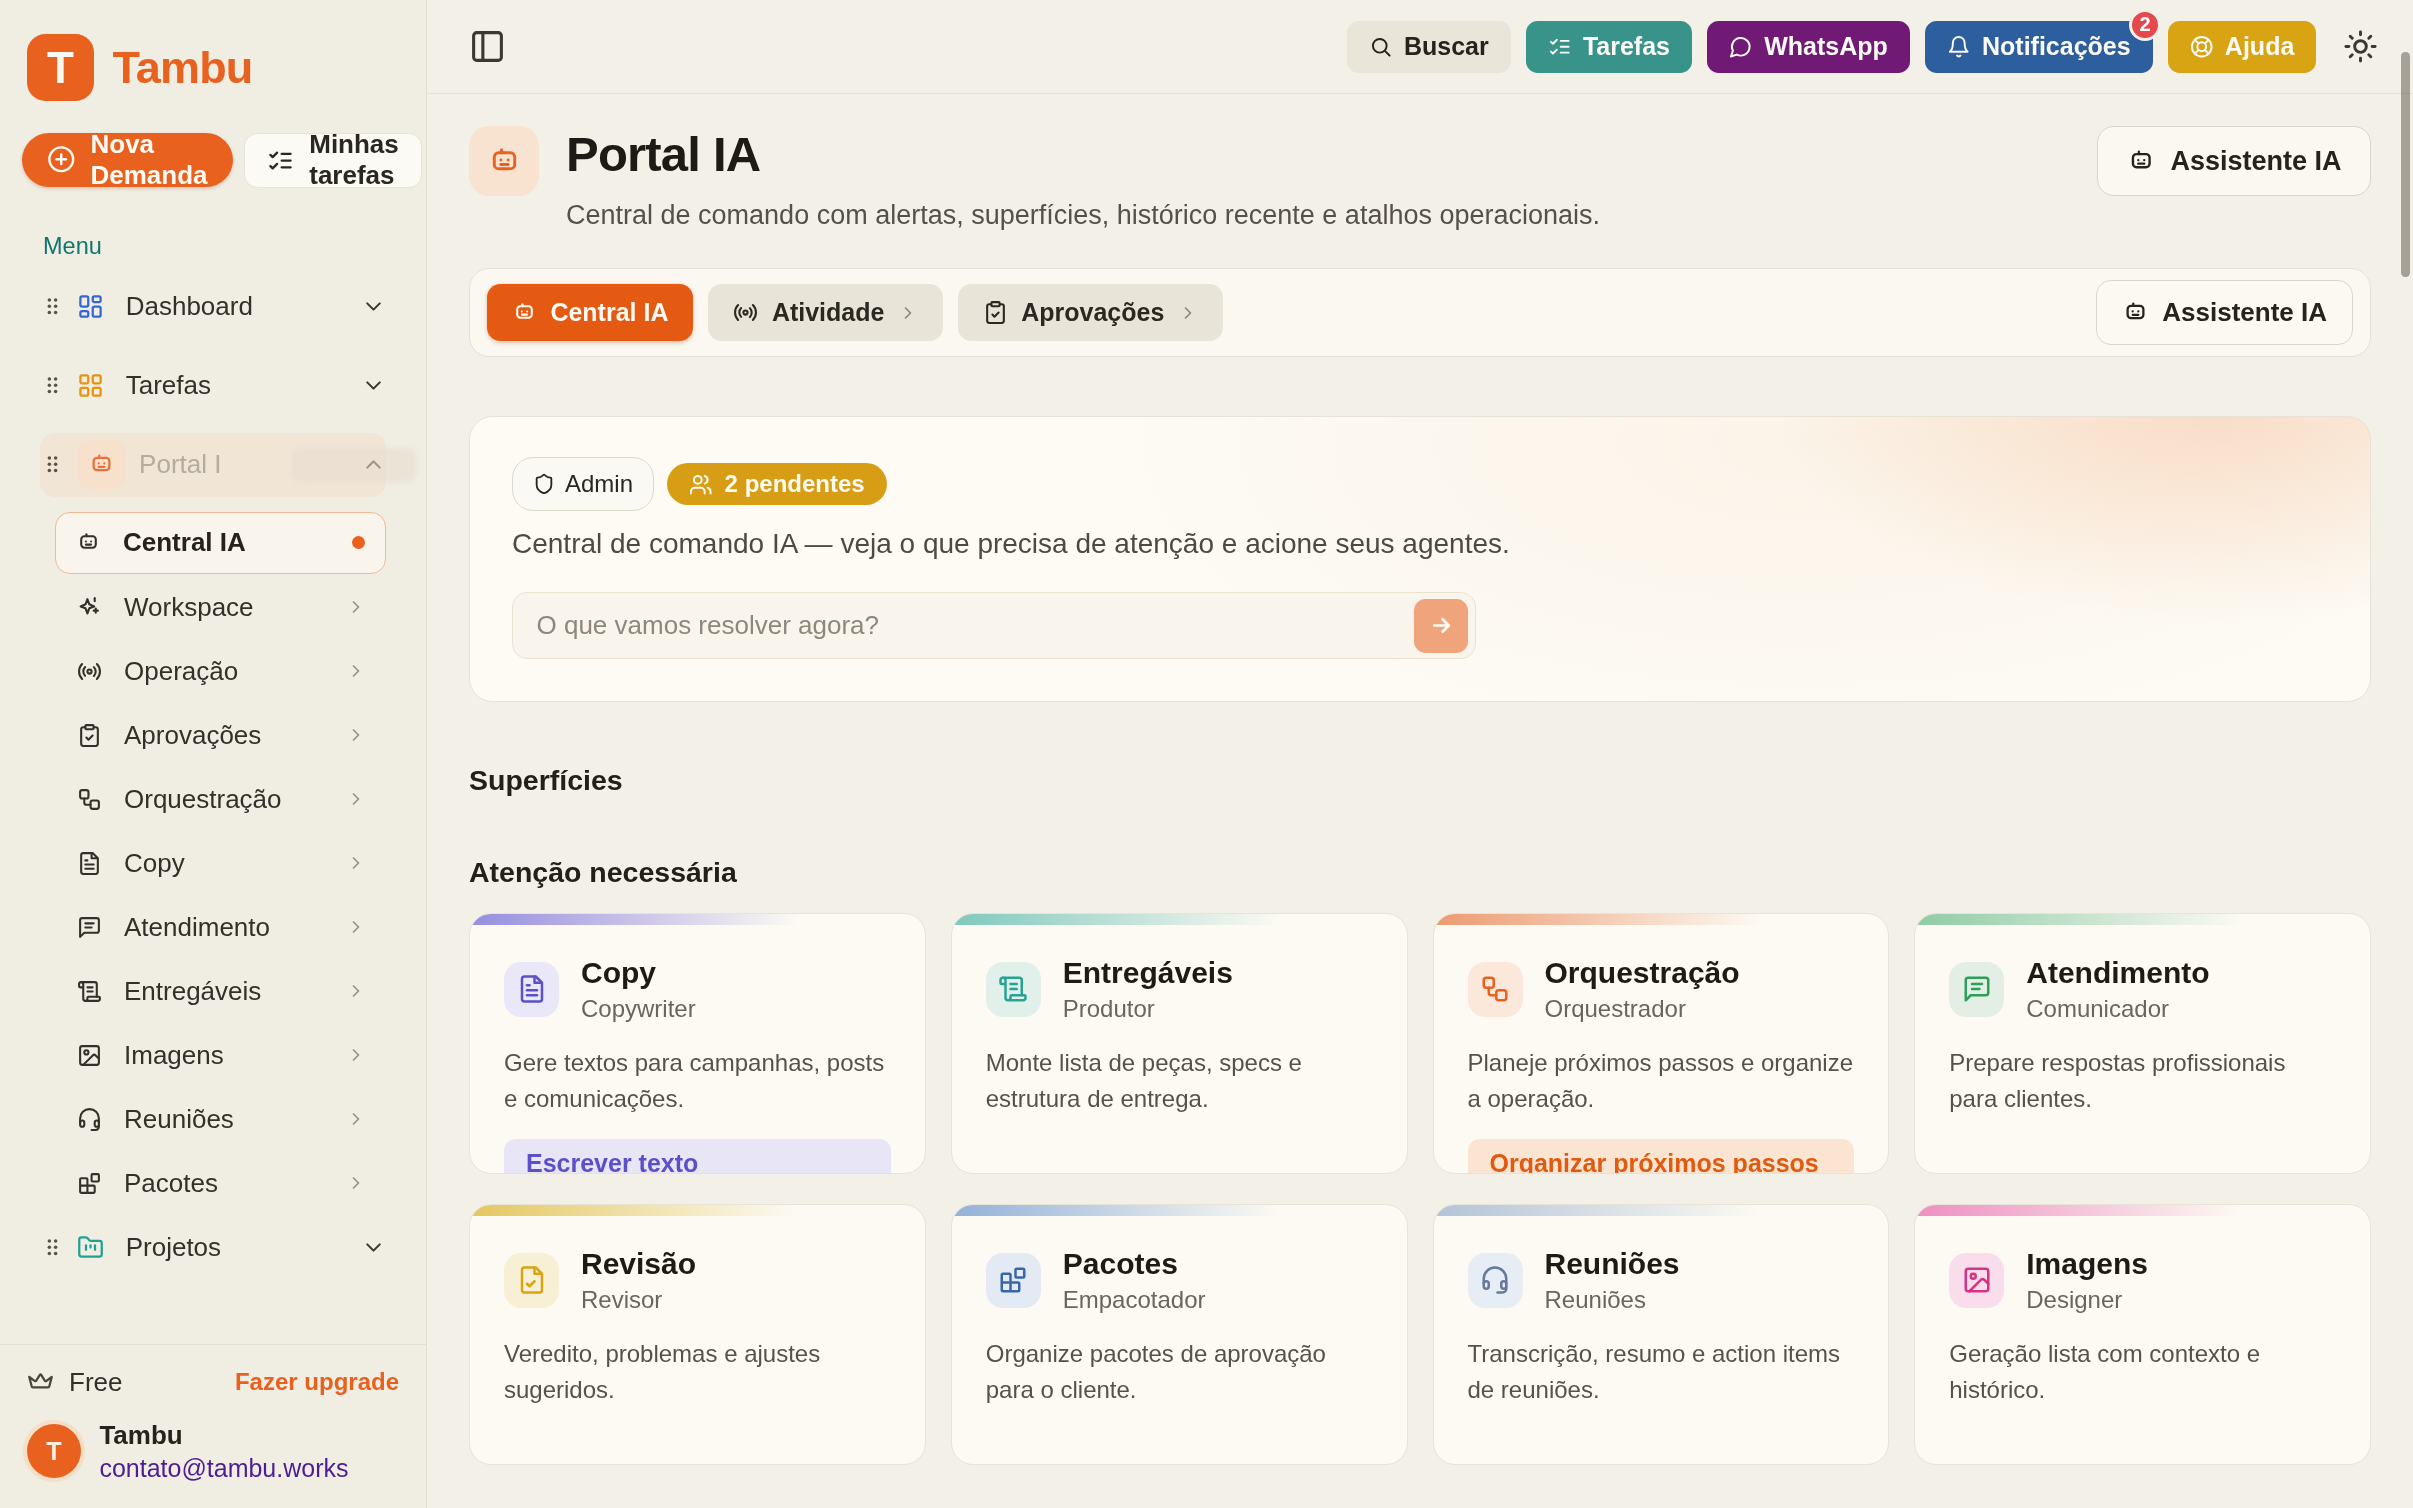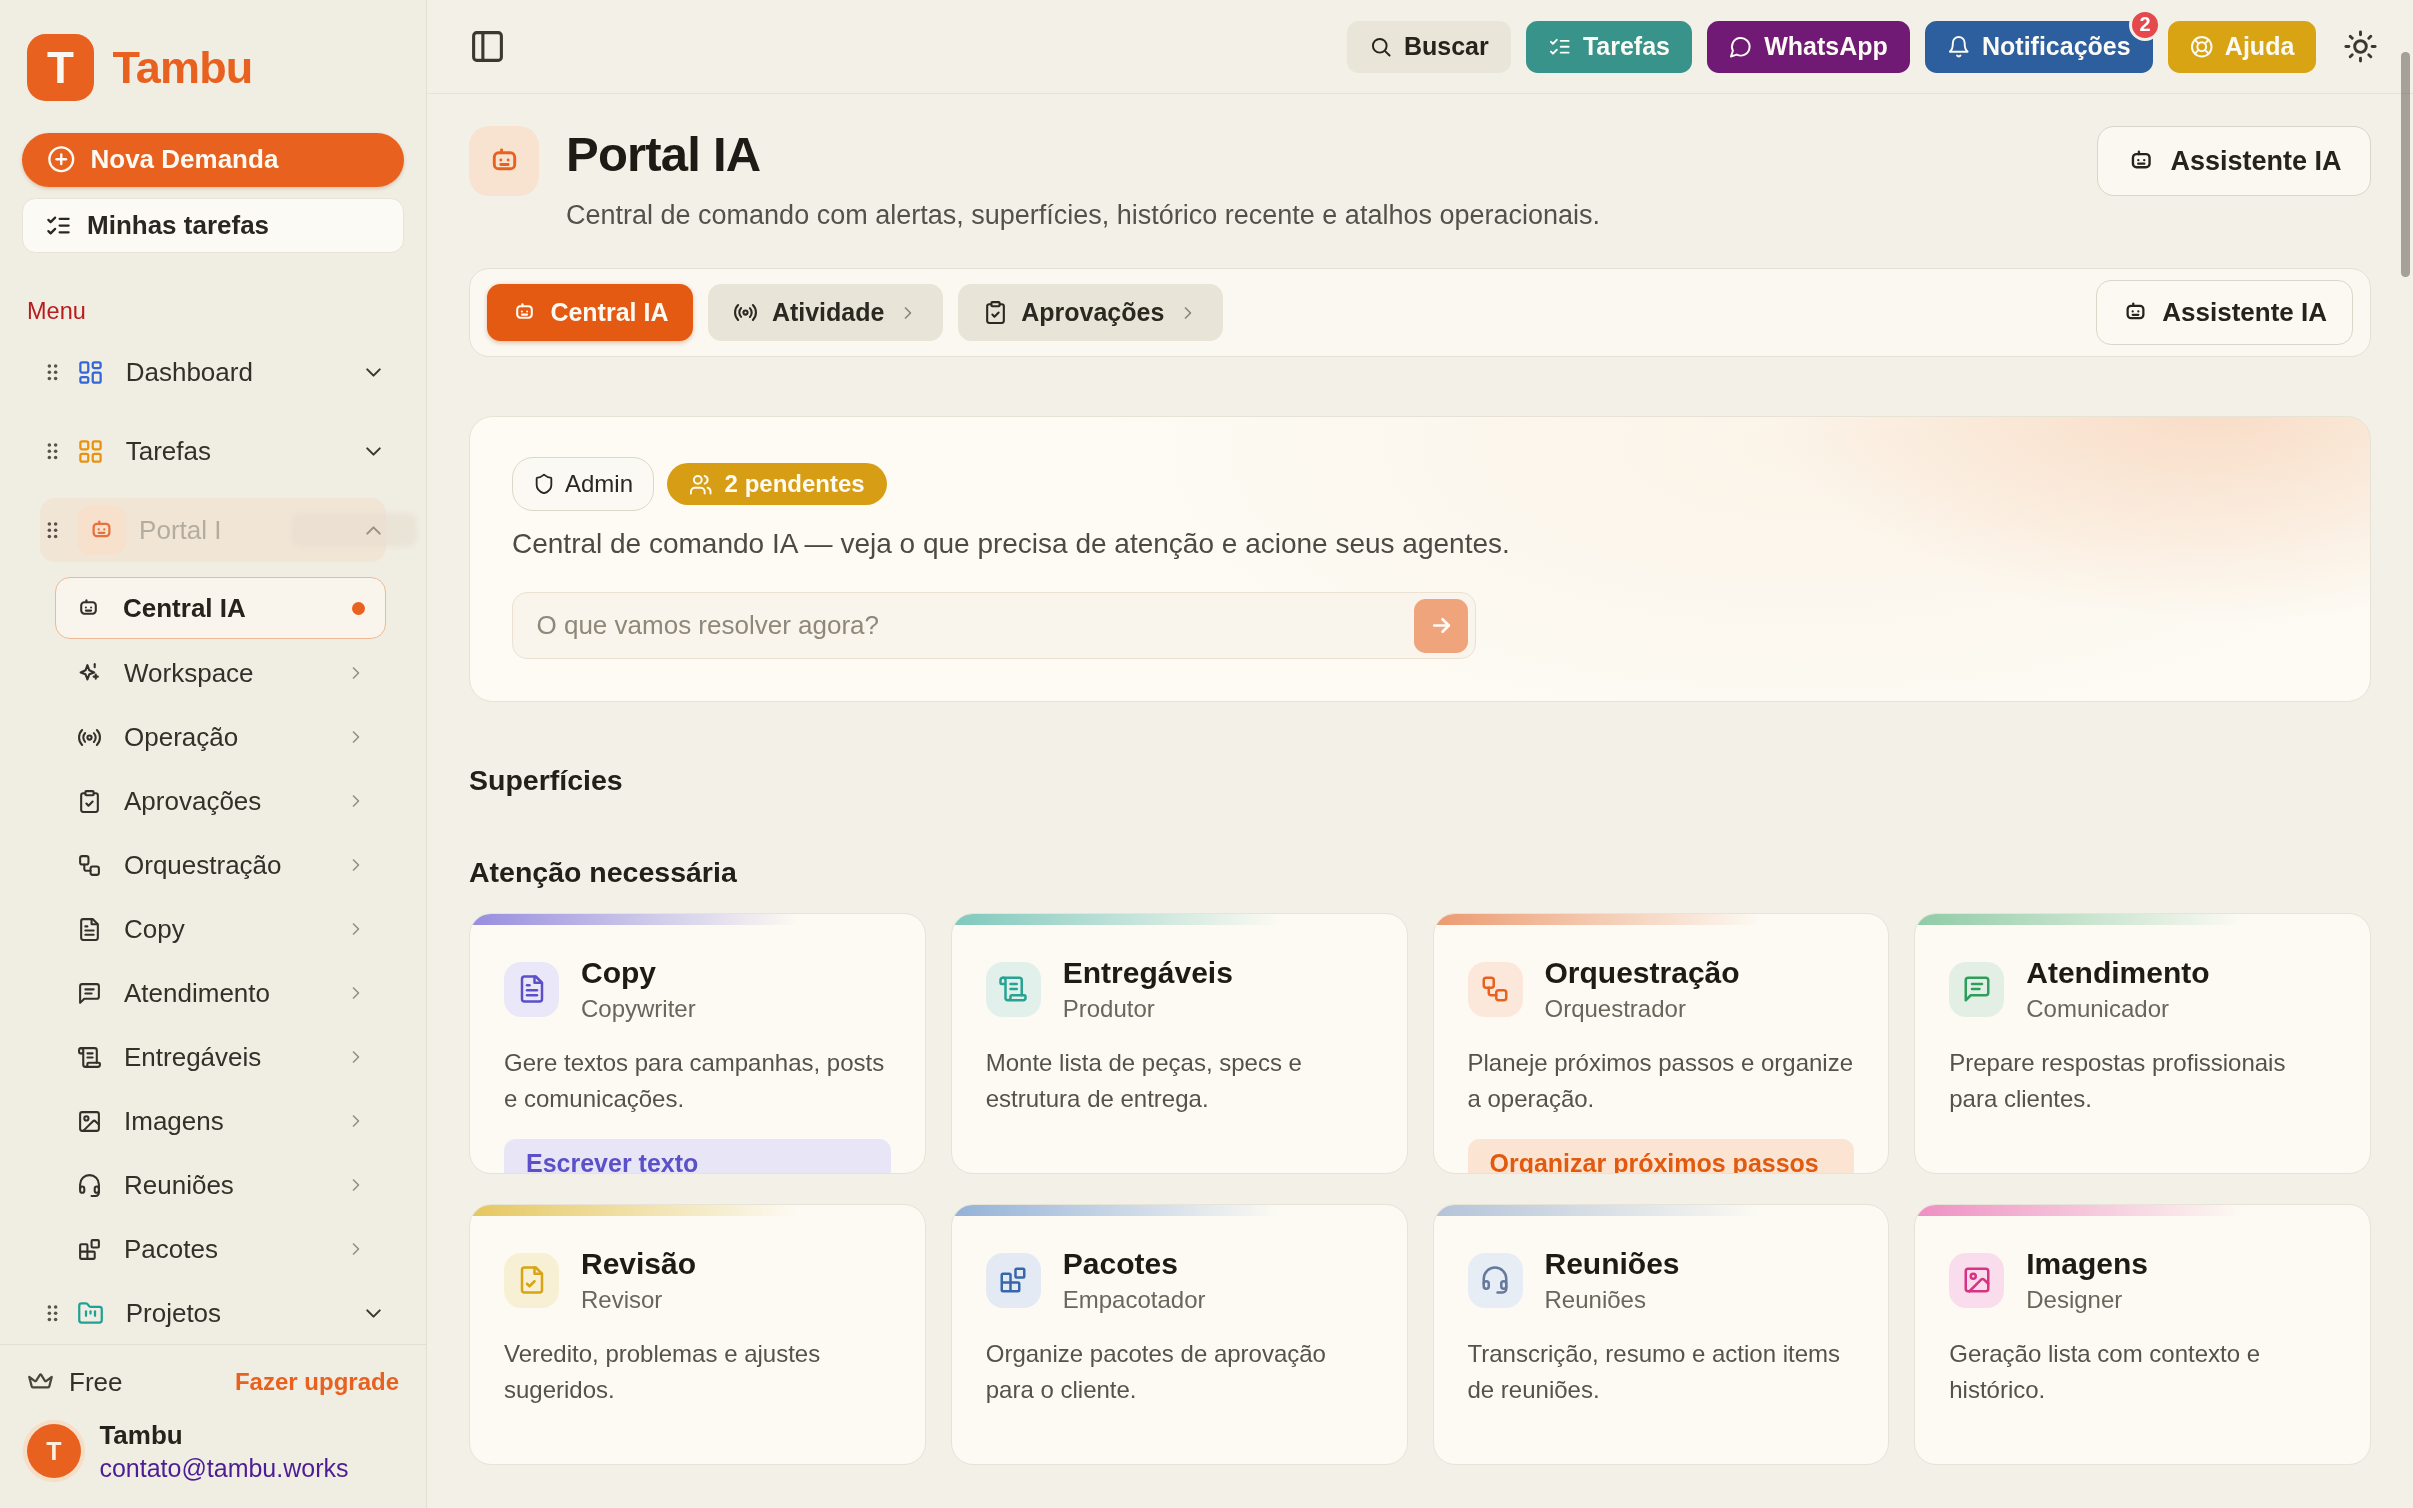--- a/index.html
+++ b/index.html
@@ -17,35 +17,35 @@
     display:flex; flex-direction:column; flex:none;
   }
   .logo-row { display:flex; align-items:center; gap:18.4px; padding:34px 27px 25px 27px; }
   .logo-mark {
     width:67px; height:67px; border-radius:18.4px; background:#E8611F; color:#FBF8F1;
     display:flex; align-items:center; justify-content:center;
     font-size:44px; font-weight:800;
   }
   .logo-text { font-size:45px; font-weight:800; color:#E8611F; letter-spacing:-0.8px; }
 
-  .side-actions { padding:6.7px 22px 0 22px; display:flex; flex-direction:column; gap:11.7px; }
+  .side-actions { padding:6.7px 22px 0 22px; display:flex; flex-direction:row; gap:11.7px; }
   .btn-new {
     height:54px; border-radius:27px; background:#E8611F; color:#FDFAF4;
     display:flex; align-items:center; gap:15px; padding:0 25px;
     font-size:26px; font-weight:600; box-shadow:0 1.7px 3.4px rgba(160,70,10,.25);
   }
   .btn-new .icon { width:28.5px; height:28.5px; color:#FDFAF4; }
   .btn-mytasks {
     height:55px; border-radius:13.4px; background:#FCFAF4; border:1.7px solid #E7E3D6;
     display:flex; align-items:center; gap:15px; padding:0 22px;
     font-size:26px; font-weight:600; color:#2A2721;
   }
   .btn-mytasks .icon { width:27px; height:27px; color:#2A2721; }
 
-  .menu-label { padding:45px 27px 15px 27px; font-size:23.5px; color:#b91c1c; }
+  .menu-label { padding:45px 27px 15px 43px; font-size:23.5px; color:#0f766e; }
 
   .nav { flex:1; padding:0 40px; overflow:hidden; }
   .nav-row { display:flex; align-items:center; height:64px; position:relative; }
   .nav-row.group { margin-bottom:15px; }
   .grip { width:25px; height:28.5px; color:#57534A; margin-right:11.7px; }
   .nico { width:27px; height:27px; margin-right:22px; color:#3B382F; }
   .nico.blue { color:#3566D6; }
   .nico.orange { color:#E8920F; }
   .nico.teal { color:#1FA294; }
   .nlabel { font-size:26px; color:#33302A; flex:1; }

